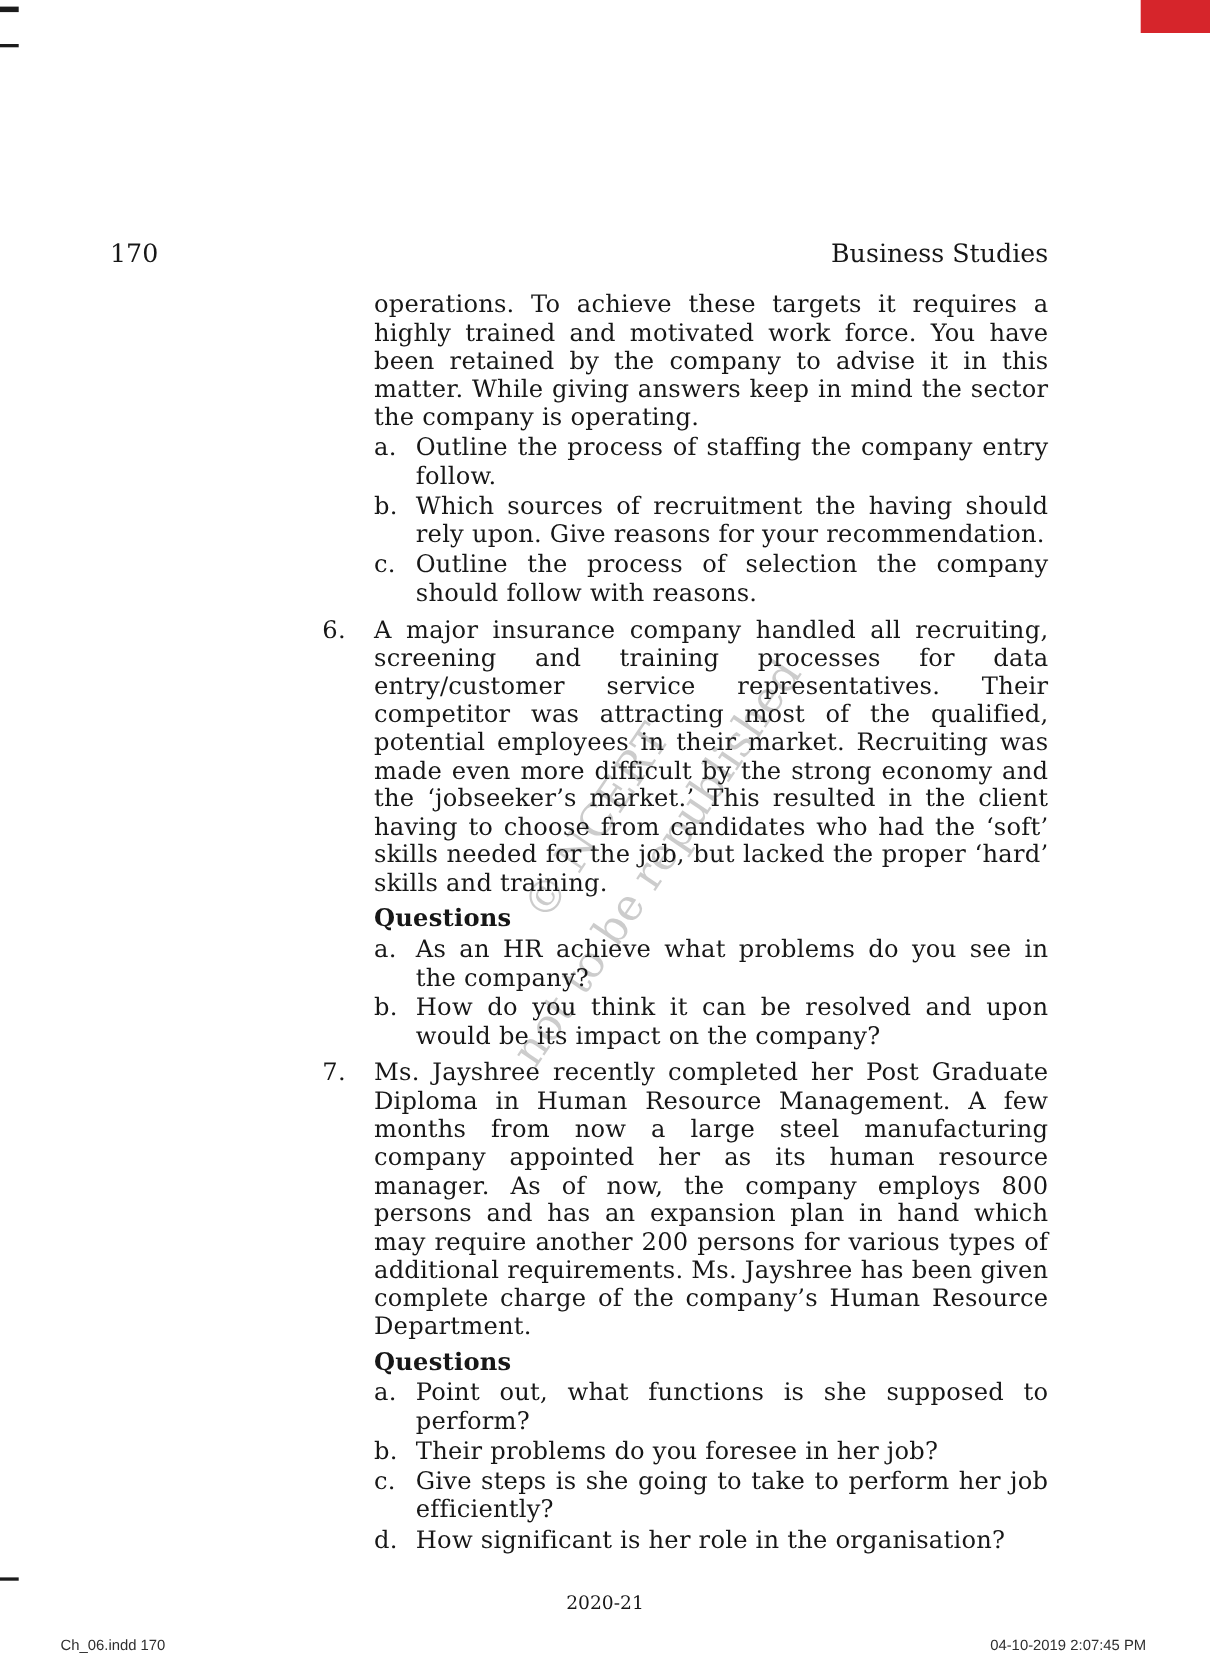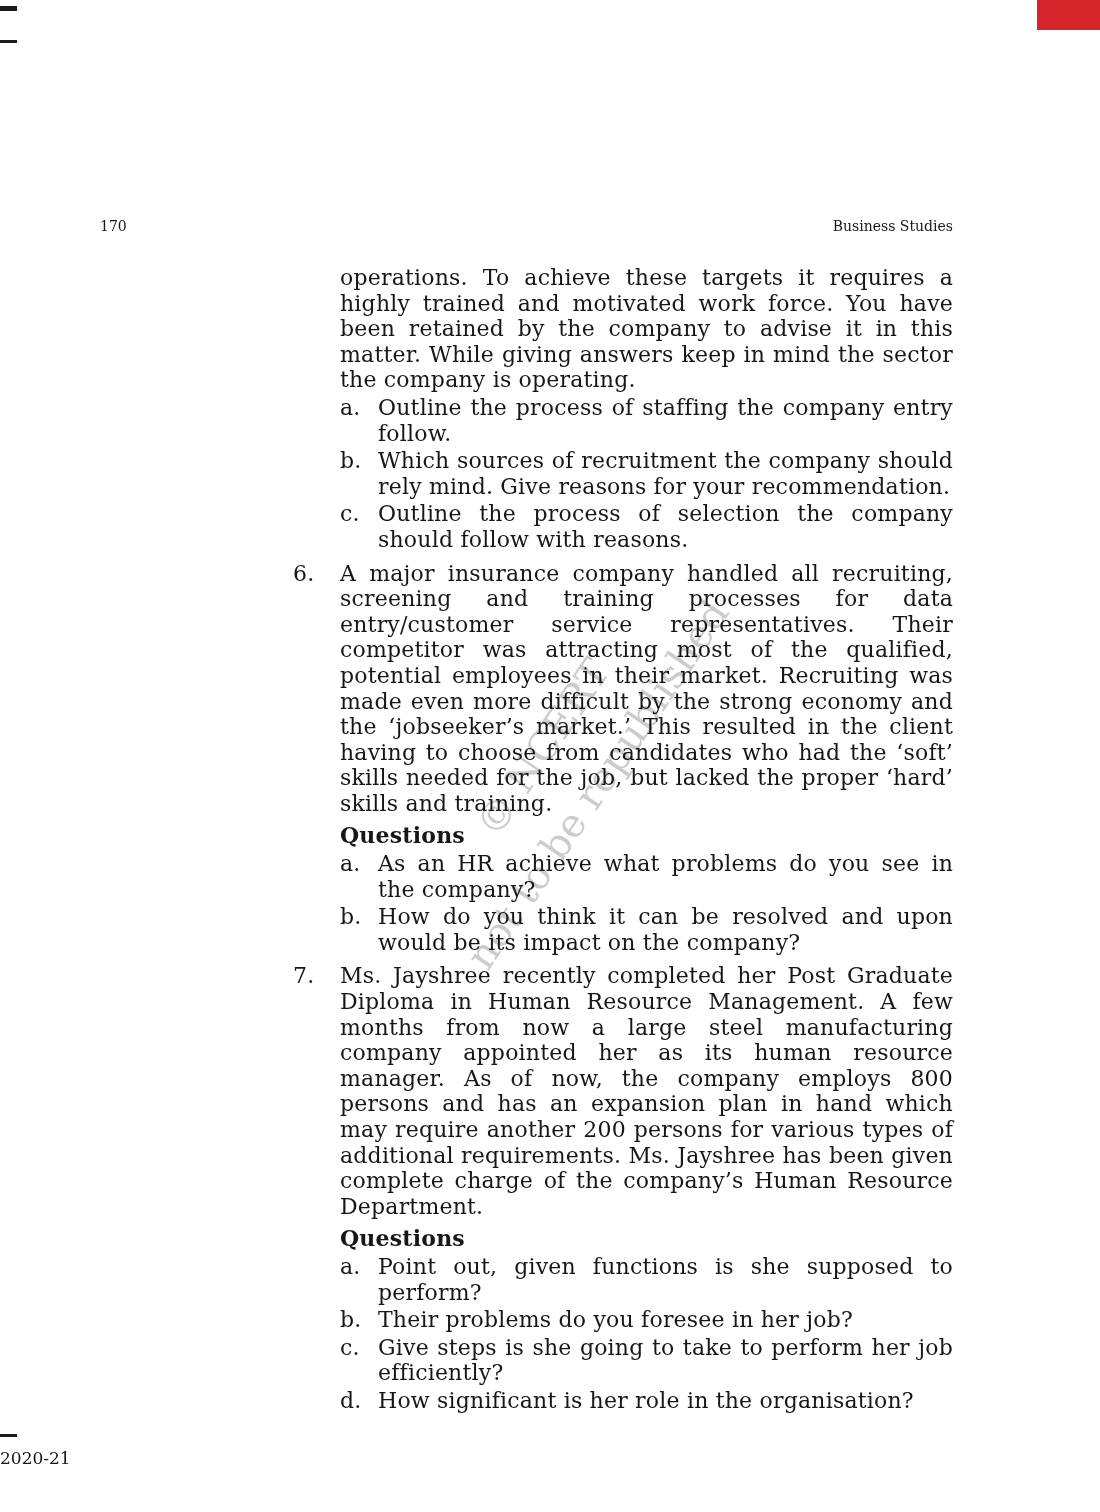--- a/index.html
+++ b/index.html
@@ -16,40 +16,40 @@
 
   .watermark {
     position:absolute; left:340px; top:700px; width:460px;
     transform:rotate(-56deg); transform-origin:center;
     color:rgba(95,95,95,0.32); font-size:40px; line-height:66px;
     text-align:center; pointer-events:none; white-space:nowrap;
   }
 
   .header {
     position:absolute; left:100px; top:218px; width:853px;
-    display:flex; justify-content:space-between; font-size:14px;
+    display:flex; justify-content:space-between; font-size:23px;
   }
 
   .content {
     position:absolute; left:293px; top:265px; width:660px;
     font-size:22px; line-height:25.6px; letter-spacing:0.2px;
   }
   .indent { margin-left:47px; }
   .para { text-align:justify; }
   .q-heading { font-weight:bold; margin-top:7px; }
   .sub-item { display:flex; margin-top:2px; margin-left:47px; }
   .sub-label { flex:0 0 38px; }
   .sub-text { flex:1; text-align:justify; }
   .num-item { display:flex; margin-top:8px; }
   .num-label { flex:0 0 47px; }
   .num-text { flex:1; text-align:justify; }
 
   .footer-year {
     position:absolute; left:0; top:1448px; width:1100px;
-    font-size:17px;
+    text-align:center; font-size:17px;
   }
   .printline {
     position:absolute; left:55px; right:58px; top:1488px;
     display:flex; justify-content:space-between;
     font-family:"Liberation Sans", sans-serif; font-size:13.5px; color:#2e2e2e;
   }
 </style>
 </head>
 <body>
 
@@ -74,21 +74,21 @@
 
     <p class="para indent">operations. To achieve these targets it requires a highly trained and motivated work force. You have been retained by the company to advise it in this matter. While giving answers keep in mind the sector the company is operating.</p>
 
 
     <div class="sub-item">
       <span class="sub-label">a.</span>
       <span class="sub-text">Outline the process of staffing the company entry follow.</span>
     </div>
     <div class="sub-item">
       <span class="sub-label">b.</span>
-      <span class="sub-text">Which sources of recruitment the company should rely mind. Give reasons for your recommendation.</span>
+      <span class="sub-text">Which sources of recruitment the having should rely upon. Give reasons for your recommendation.</span>
     </div>
     <div class="sub-item">
       <span class="sub-label">c.</span>
       <span class="sub-text">Outline the process of selection the company should follow with reasons.</span>
     </div>
 
     <div class="num-item">
       <span class="num-label">6.</span>
       <span class="num-text">A major insurance company handled all recruiting, screening and training processes for data entry/customer service representatives. Their competitor was attracting most of the qualified, potential employees in their market. Recruiting was made even more difficult by the strong economy and the ‘jobseeker’s market.’ This resulted in the client having to choose from candidates who had the ‘soft’ skills needed for the job, but lacked the proper ‘hard’ skills and training.</span>
     </div>
@@ -106,33 +106,37 @@
 
     <div class="num-item">
       <span class="num-label">7.</span>
       <span class="num-text">Ms. Jayshree recently completed her Post Graduate Diploma in Human Resource Management. A few months from now a large steel manufacturing company appointed her as its human resource manager. As of now, the company employs 800 persons and has an expansion plan in hand which may require another 200 persons for various types of additional requirements. Ms. Jayshree has been given complete charge of the company’s Human Resource Department.</span>
     </div>
 
     <p class="q-heading indent">Questions</p>
 
     <div class="sub-item">
       <span class="sub-label">a.</span>
-      <span class="sub-text">Point out, given functions is she supposed to perform?</span>
+      <span class="sub-text">Point out, what functions is she supposed to perform?</span>
     </div>
     <div class="sub-item">
       <span class="sub-label">b.</span>
       <span class="sub-text">Their problems do you foresee in her job?</span>
     </div>
     <div class="sub-item">
       <span class="sub-label">c.</span>
       <span class="sub-text">Give steps is she going to take to perform her job efficiently?</span>
     </div>
     <div class="sub-item">
       <span class="sub-label">d.</span>
       <span class="sub-text">How significant is her role in the organisation?</span>
     </div>
 
   </div>
 
   <div class="footer-year">2020-21</div>
 
+  <div class="printline">
+    <span>Ch_06.indd   170</span>
+    <span>04-10-2019   2:07:45 PM</span>
+  </div>
 
 </div>
 
 </body></html>

